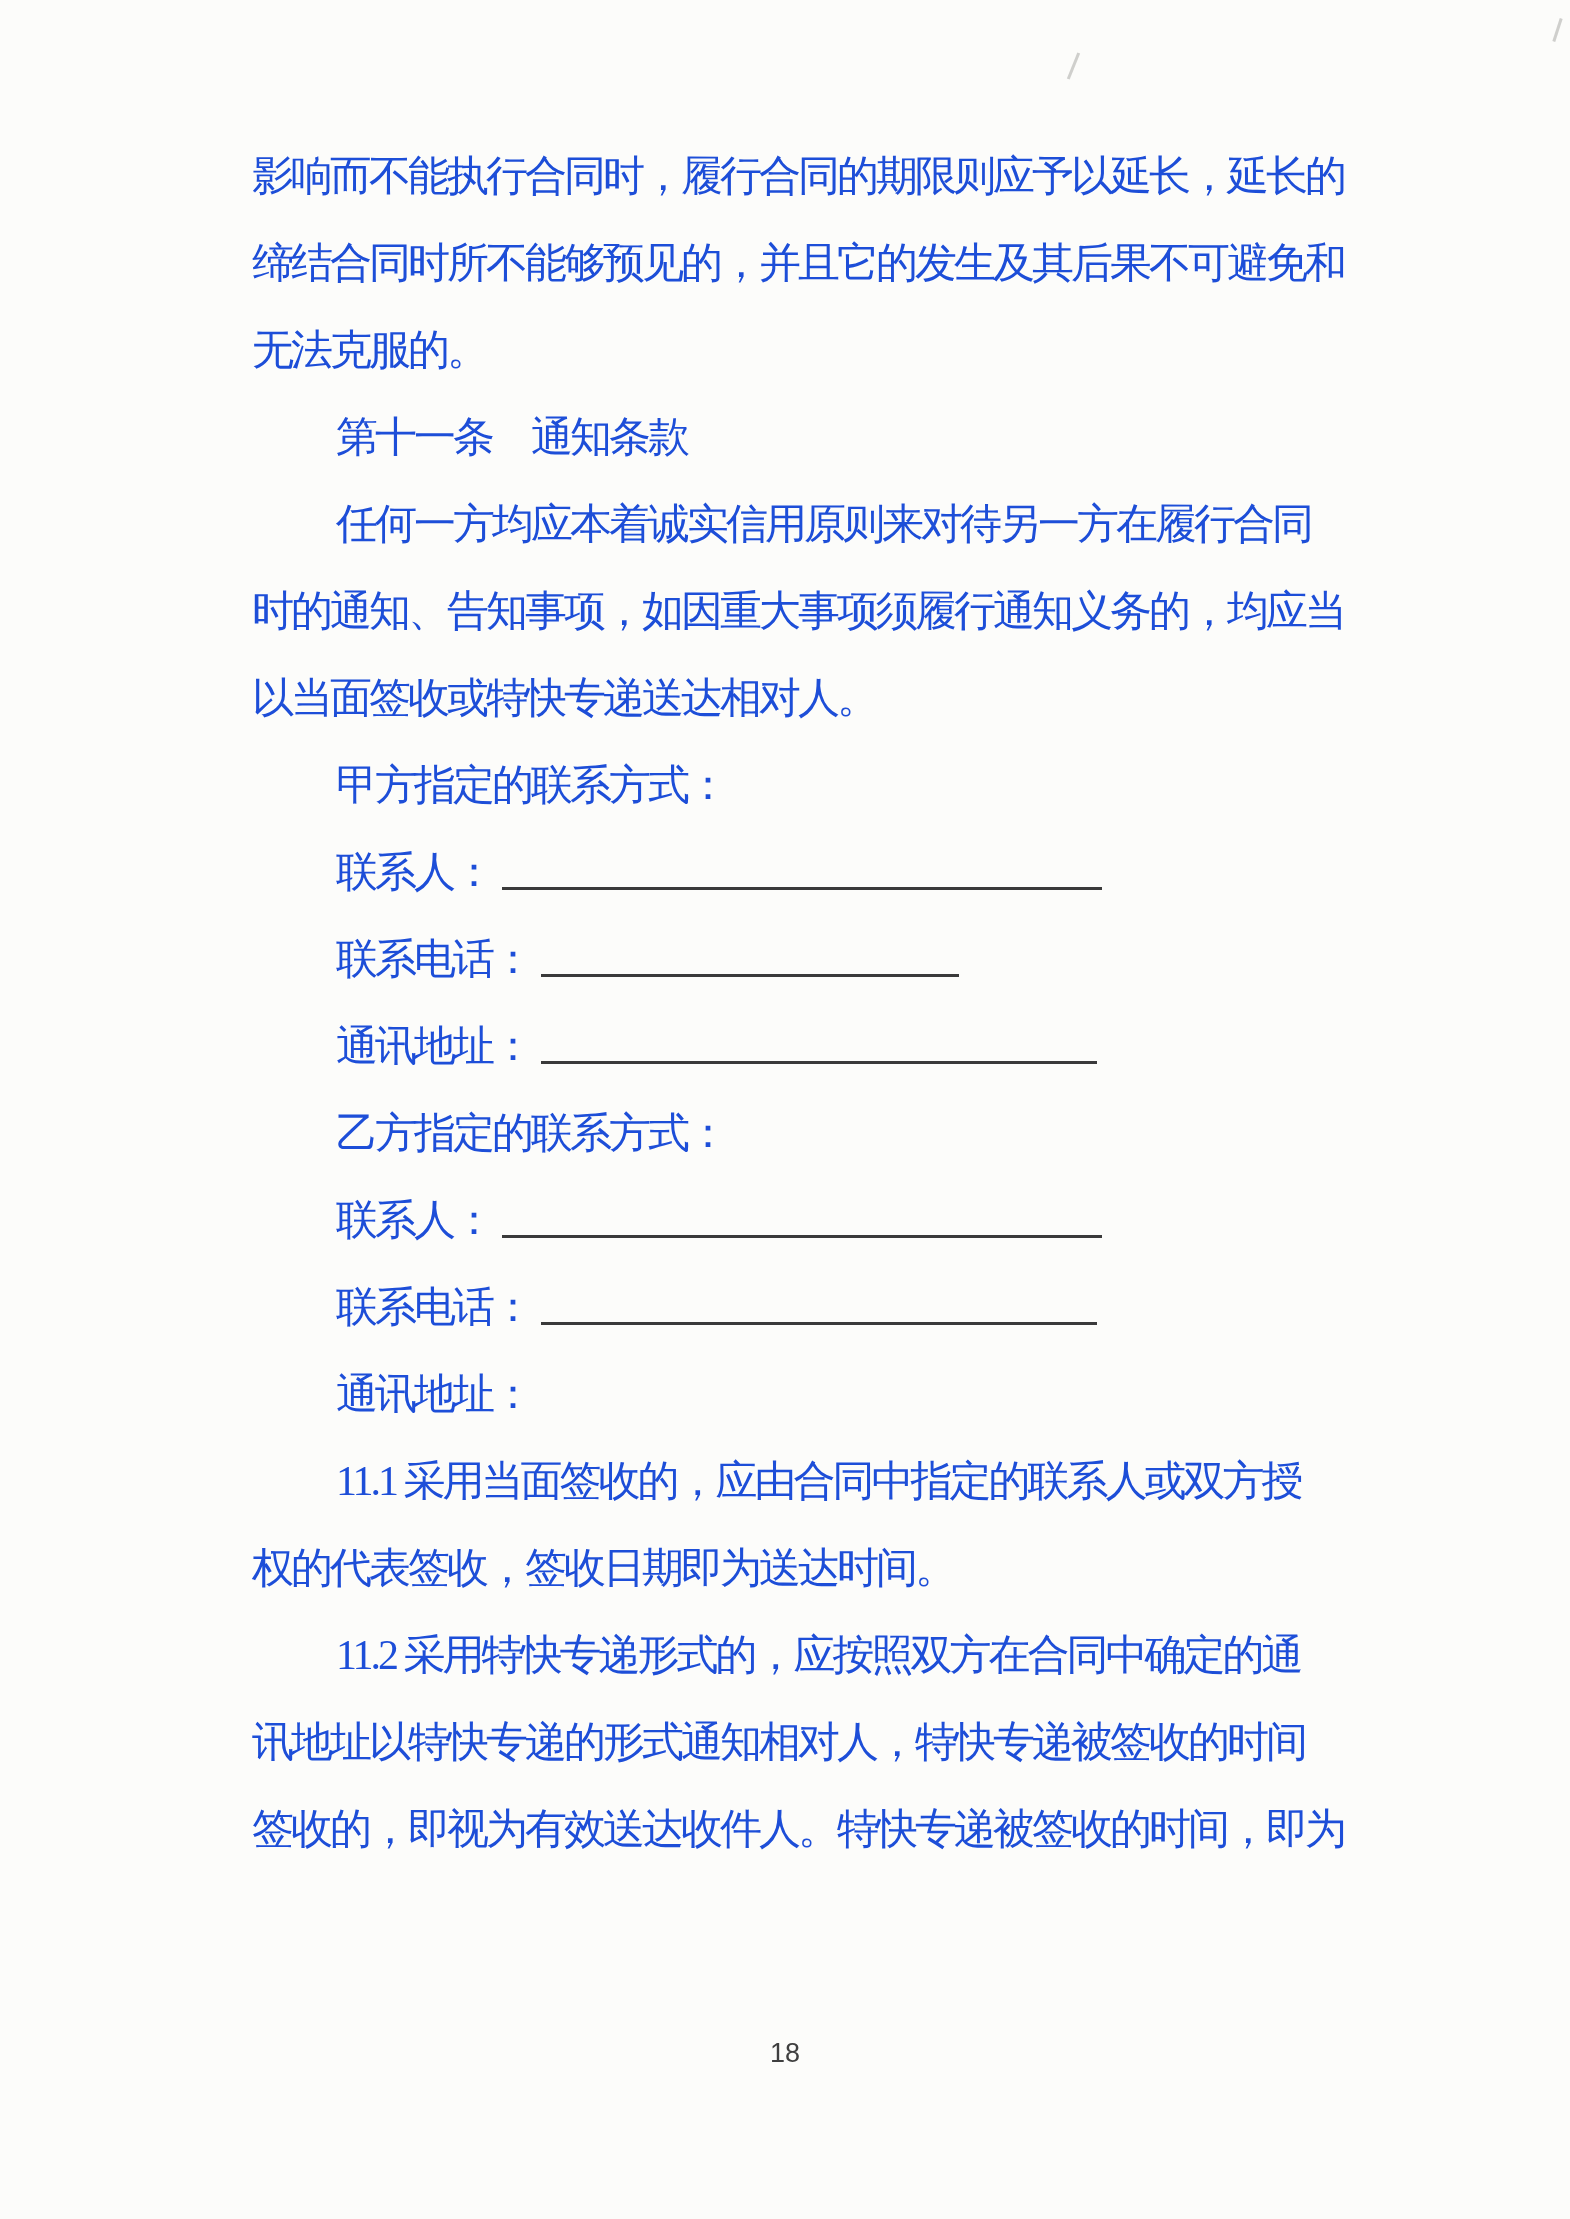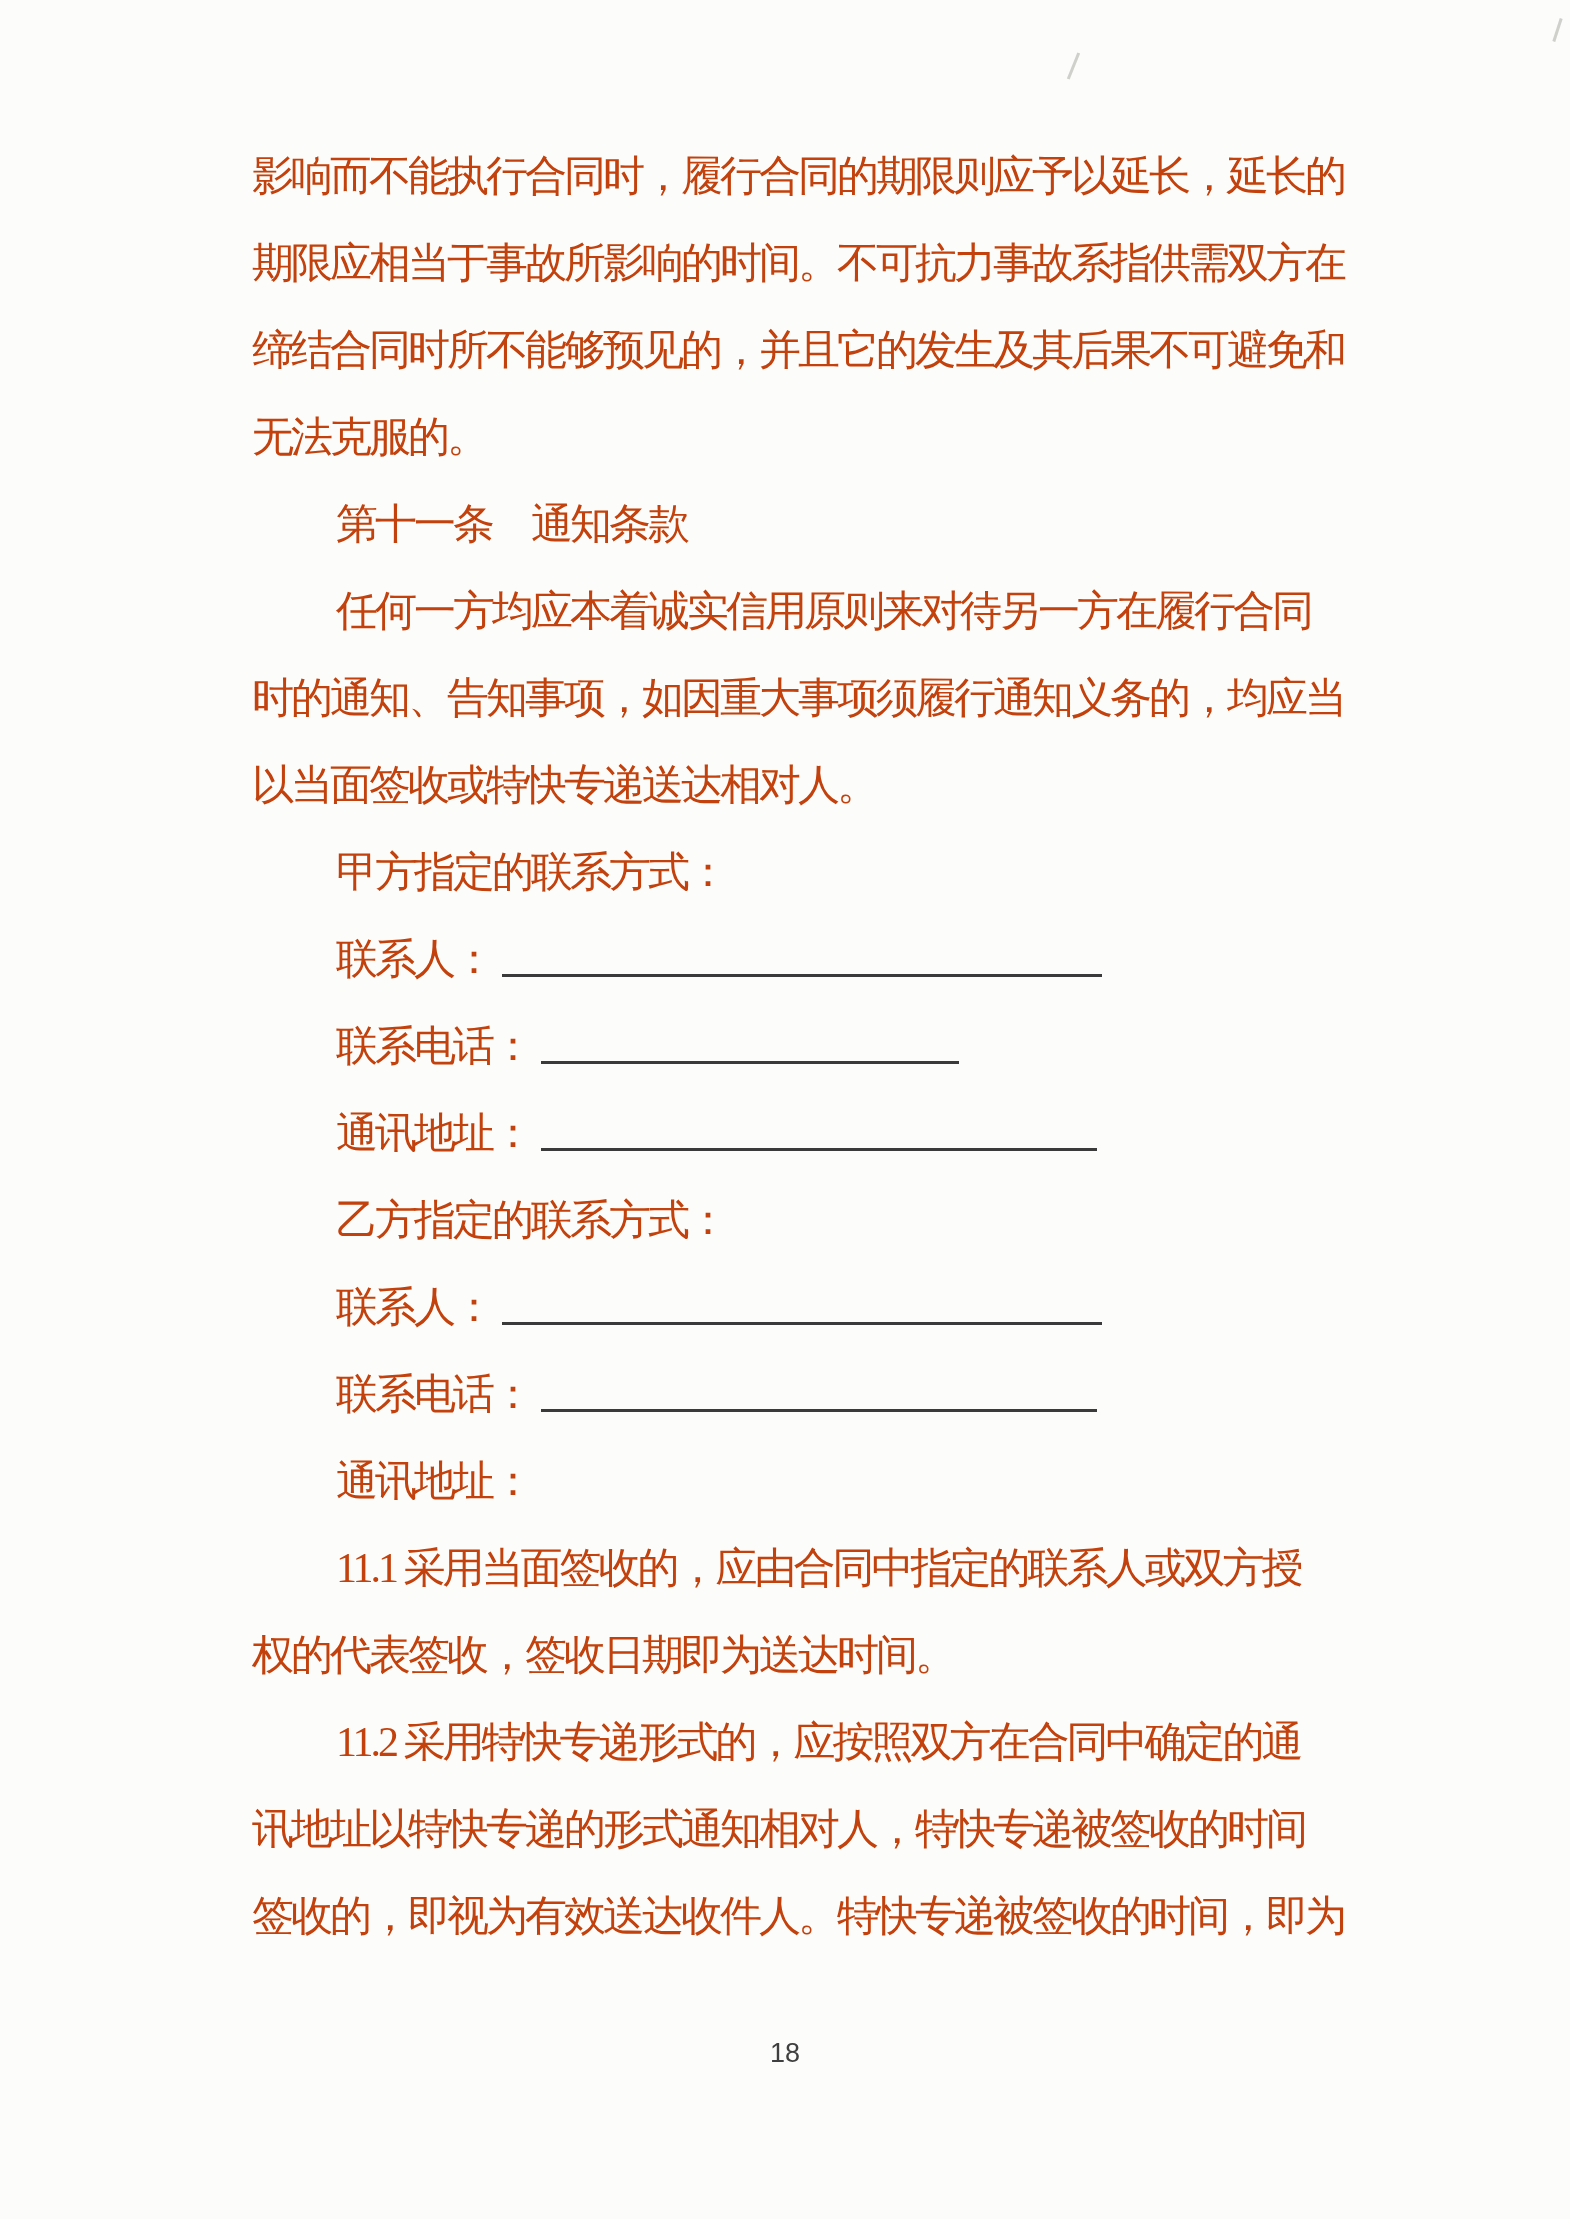--- a/index.html
+++ b/index.html
@@ -19,21 +19,21 @@
     position:absolute;
     top:133px;left:252px;
     width:1120px;
   }
   .line{
     height:87px;
     line-height:87px;
     font-size:42px;
     letter-spacing:-3px;
     white-space:nowrap;
-    color:#c2410c;
+    color:#1d4ed8;
   }
   .line.indent{ padding-left:84px; }
   .line .t{ letter-spacing:-3px; }
   .blank{
     display:inline-block;
     height:3px;
     background:#3a3a3a;
     vertical-align:-4px;
     margin-left:10px;
   }
@@ -58,21 +58,20 @@
 </style>
 </head>
 <body>
 
 <div class="page">
   <div class="speck speck1"></div>
   <div class="speck speck2"></div>
 
   <div class="content">
       <div class="line"><span class="t">影响而不能执行合同时，履行合同的期限则应予以延长，延长的</span></div>
-      <div class="line"><span class="t">期限应相当于事故所影响的时间。不可抗力事故系指供需双方在</span></div>
       <div class="line"><span class="t">缔结合同时所不能够预见的，并且它的发生及其后果不可避免和</span></div>
       <div class="line"><span class="t">无法克服的。</span></div>
       <div class="line indent"><span class="t">第十一条　通知条款</span></div>
       <div class="line indent"><span class="t">任何一方均应本着诚实信用原则来对待另一方在履行合同</span></div>
       <div class="line"><span class="t">时的通知、告知事项，如因重大事项须履行通知义务的，均应当</span></div>
       <div class="line"><span class="t">以当面签收或特快专递送达相对人。</span></div>
       <div class="line indent"><span class="t">甲方指定的联系方式：</span></div>
       <div class="line indent"><span class="t">联系人：</span><span class="blank" style="width: 600px;"></span></div>
       <div class="line indent"><span class="t">联系电话：</span><span class="blank" style="width: 418px;"></span></div>
       <div class="line indent"><span class="t">通讯地址：</span><span class="blank" style="width: 556px;"></span></div>

